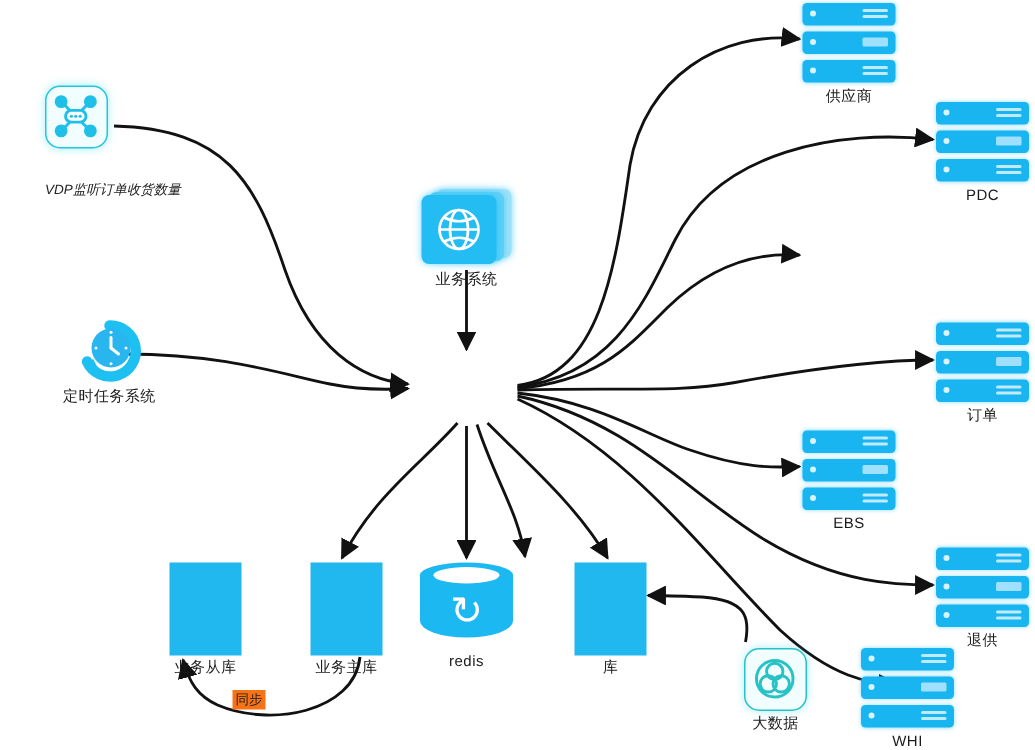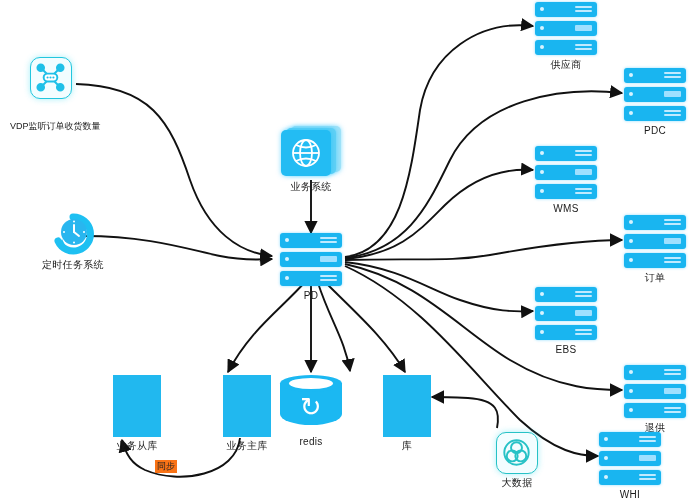--- a/index.html
+++ b/index.html
@@ -147,21 +147,21 @@
           <circle cx="10" cy="30" r="3.4"></circle>
             <circle cx="30" cy="30" r="3.4"></circle>
           <rect x="13" y="16" width="14" height="8" rx="4" fill="#ffffff" stroke="#1fc0e8" stroke-width="2"></rect>
           <circle cx="17" cy="20" r="1.1" fill="#1fc0e8" stroke="none"></circle>
           <circle cx="20" cy="20" r="1.1" fill="#1fc0e8" stroke="none"></circle>
           <circle cx="23" cy="20" r="1.1" fill="#1fc0e8" stroke="none"></circle>
         </g>
       </svg>
     </div>
   </div>
-  <div class="edge-label" style="left:8px;top:120px;background:transparent;">VDP监听订单收货数量</div>
+  <div class="edge-label" style="left:28px;top:120px;background:transparent;font-style:italic;">VDP监听订单收货数量</div>
 
   <div class="node" style="left:42px;top:212px;">
     <div style="width:44px;height:44px;position:relative;">
       <svg width="44" height="44" viewBox="0 0 44 44">
         <path d="M22,5 a17,17 0 1,1 -15,24" fill="none" stroke="#1ec0f2" stroke-width="7" stroke-linecap="round"></path>
         <path d="M11,27 l-4,7 l8,1 z" fill="#1ec0f2"></path>
         <circle cx="23" cy="20" r="13" fill="#29b6ef"></circle>
         <g stroke="#ffffff" stroke-width="2" stroke-linecap="round">
           <line x1="23" y1="20" x2="23" y2="13"></line>
           <line x1="23" y1="20" x2="28" y2="24"></line>
@@ -188,39 +188,20 @@
           <ellipse cx="17" cy="17" rx="6" ry="13"></ellipse>
           <line x1="4" y1="17" x2="30" y2="17"></line>
           <path d="M7,9 Q17,14 27,9"></path>
           <path d="M7,25 Q17,20 27,25"></path>
         </g>
       </svg>
     </div>
     <div class="cap">业务系统</div>
   </div>
 
-  <div class="node" style="left:280px;top:233px;">
-    <div class="srv lit">
-      <div class="bar">
-          <span class="dot"></span>
-          <span class="ln"></span>
-          <span class="ln2"></span>
-        </div>
-      <div class="bar">
-          <span class="dot"></span>
-          <span class="ln"></span>
-        </div>
-      <div class="bar">
-          <span class="dot"></span>
-          <span class="ln"></span>
-          <span class="ln2"></span>
-        </div>
-    </div>
-    <div class="cap">PD</div>
-  </div>
 
   <div class="node" style="left:535px;top:2px;">
     <div class="srv lit">
       <div class="bar">
           <span class="dot"></span>
           <span class="ln"></span>
           <span class="ln2"></span>
         </div>
       <div class="bar">
           <span class="dot"></span>
@@ -248,39 +229,20 @@
         </div>
       <div class="bar">
           <span class="dot"></span>
           <span class="ln"></span>
           <span class="ln2"></span>
         </div>
     </div>
     <div class="cap">PDC</div>
   </div>
 
-  <div class="node" style="left:535px;top:146px;">
-    <div class="srv lit">
-      <div class="bar">
-          <span class="dot"></span>
-          <span class="ln"></span>
-          <span class="ln2"></span>
-        </div>
-      <div class="bar">
-          <span class="dot"></span>
-          <span class="ln"></span>
-        </div>
-      <div class="bar">
-          <span class="dot"></span>
-          <span class="ln"></span>
-          <span class="ln2"></span>
-        </div>
-    </div>
-    <div class="cap">WMS</div>
-  </div>
 
   <div class="node" style="left:535px;top:287px;">
     <div class="srv lit">
       <div class="bar">
           <span class="dot"></span>
           <span class="ln"></span>
           <span class="ln2"></span>
         </div>
       <div class="bar">
           <span class="dot"></span>
@@ -328,21 +290,21 @@
         </div>
       <div class="bar">
           <span class="dot"></span>
           <span class="ln"></span>
           <span class="ln2"></span>
         </div>
     </div>
     <div class="cap">退供</div>
   </div>
 
-  <div class="node" style="left:599px;top:432px;">
+  <div class="node" style="left:574px;top:432px;">
     <div class="srv lit">
       <div class="bar">
           <span class="dot"></span>
           <span class="ln"></span>
           <span class="ln2"></span>
         </div>
       <div class="bar">
           <span class="dot"></span>
           <span class="ln"></span>
         </div>
@@ -353,21 +315,21 @@
         </div>
     </div>
     <div class="cap">WHI</div>
   </div>
 
   <div class="node" style="left:97px;top:375px;padding-left:16px;">
     <div class="sq"></div>
     <div class="cap">业务从库</div>
   </div>
 
-  <div class="node" style="left:223px;top:375px;">
+  <div class="node" style="left:207px;top:375px;">
     <div class="sq"></div>
     <div class="cap">业务主库</div>
   </div>
 
   <div class="node" style="left:280px;top:375px;">
     <div class="cyl">
       <div class="body"></div>
         <div class="top"></div>
         <div class="hole"></div>
       <div class="sync">↻</div>

